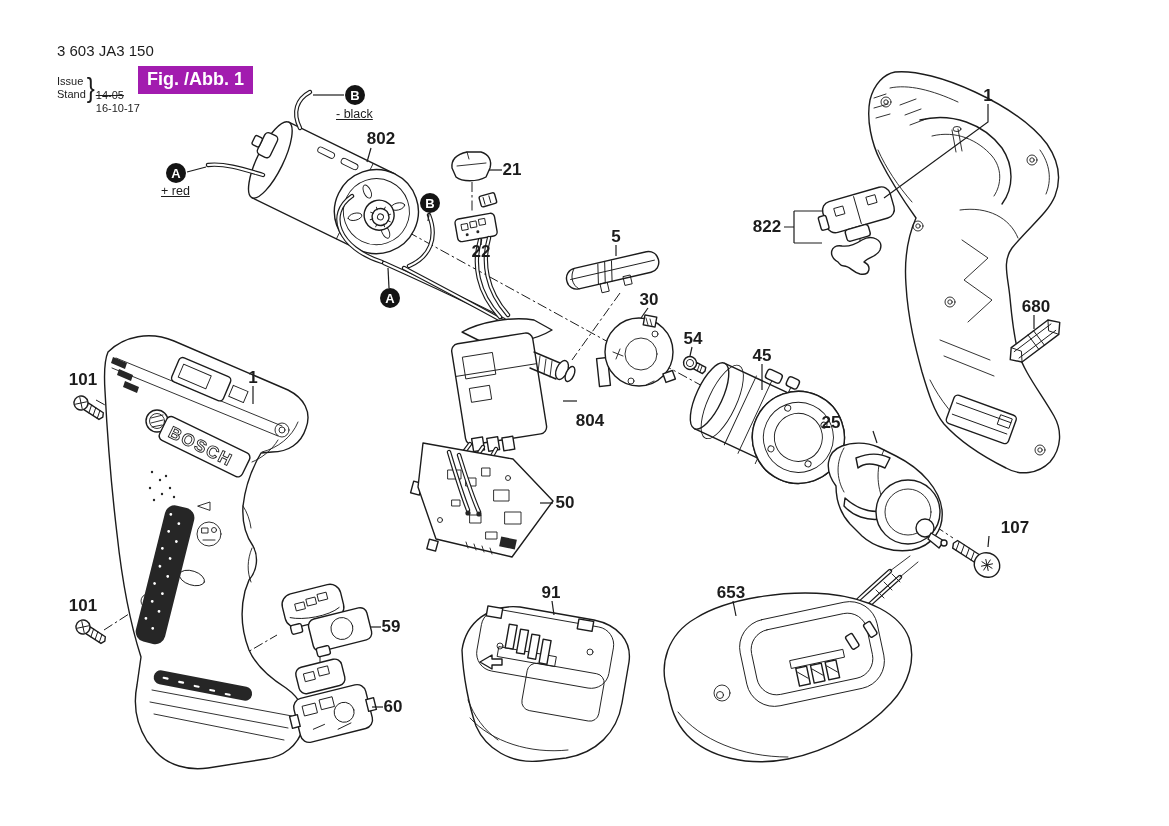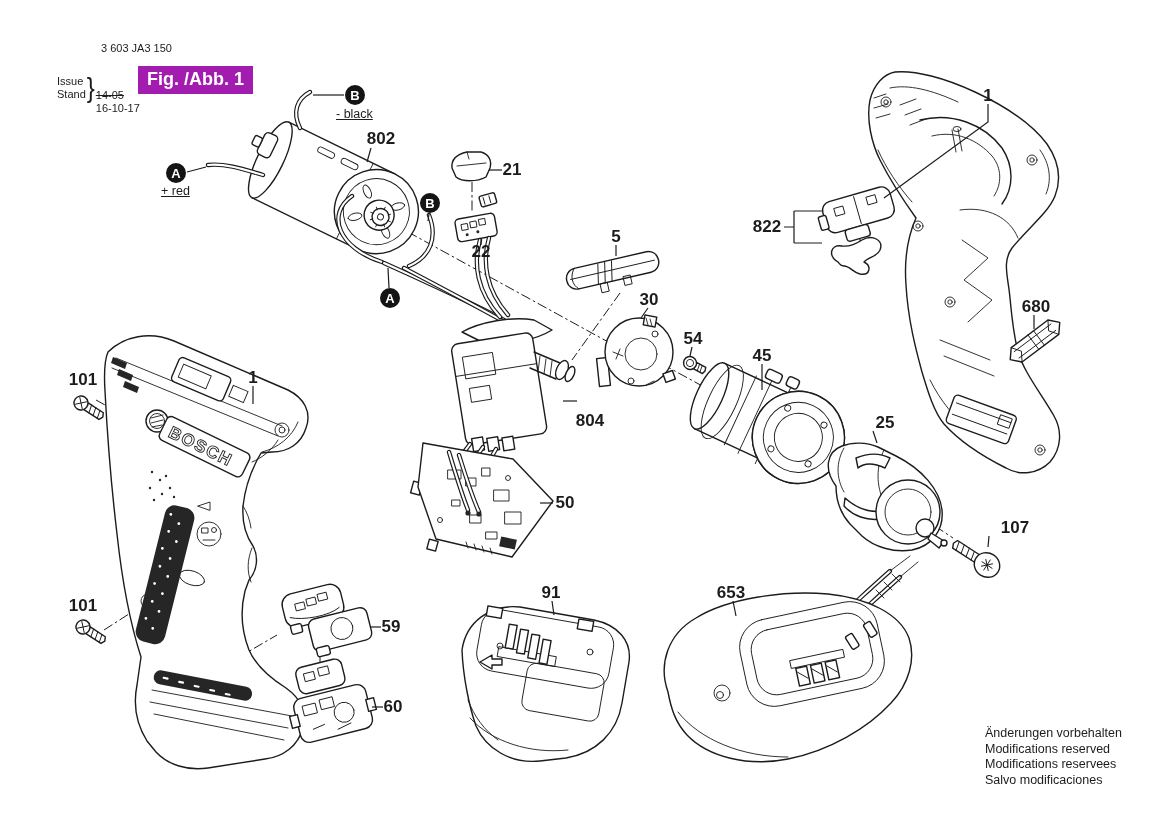--- a/index.html
+++ b/index.html
@@ -14,21 +14,21 @@
   .dd{fill:none;stroke:#1c1c1c;stroke-width:1;stroke-dasharray:10 3 2.5 3;}
   .tu{fill:none;stroke:#1c1c1c;stroke-width:4.4;stroke-linecap:round;}
   .tw{fill:none;stroke:#ffffff;stroke-width:2.1;stroke-linecap:round;}
   .ldr{fill:none;stroke:#1c1c1c;stroke-width:1.2;}
   .callout{position:absolute;transform:translate(-50%,-50%);font-weight:bold;font-size:17px;
            white-space:nowrap;color:#1c1c1c;}
   .marker{position:absolute;width:20px;height:20px;transform:translate(-50%,-50%);
           background:#141414;color:#fff;border-radius:50%;font-weight:bold;font-size:13px;
           display:flex;align-items:center;justify-content:center;}
   .wiredesc{position:absolute;font-size:12.5px;white-space:nowrap;text-decoration:underline;}
-  #hdr-pn{position:absolute;left:57px;top:42px;font-size:11px;margin-left:44px;}
+  #hdr-pn{position:absolute;left:57px;top:42px;font-size:15px;}
   #hdr-issue{position:absolute;left:57px;top:61px;display:flex;align-items:center;}
   #hdr-issue .lbls{display:flex;flex-direction:column;font-size:11px;line-height:13px;}
   #hdr-issue .brace{font-size:24px;font-weight:400;margin:0 1px;transform:scaleY(1.15);}
   #hdr-issue .dates{display:flex;flex-direction:column;font-size:11px;line-height:13px;margin-top:28px;}
   #hdr-issue .old{text-decoration:line-through;}
   #figbox{position:absolute;left:138px;top:66px;background:#a21caf;color:#fff;font-weight:bold;
           font-size:18px;padding:3px 9px 4px 9px;}
   #footer{position:absolute;left:985px;top:726px;font-size:12.5px;line-height:15.5px;}
   .brandtxt{font-family:"Liberation Sans",sans-serif;font-weight:bold;font-size:17px;
             letter-spacing:1.5px;fill:#fff;stroke:#1c1c1c;stroke-width:0.9px;}
@@ -488,35 +488,29 @@
   <div class="marker" style="left:430px;top:203px;">B</div>
   <div class="marker" style="left:390px;top:298px;">A</div>
 
   <div class="callout" style="left:381px;top:139px;">802</div>
   <div class="callout" style="left:512px;top:170px;">21</div>
   <div class="callout" style="left:481px;top:252px;">22</div>
   <div class="callout" style="left:616px;top:237px;">5</div>
   <div class="callout" style="left:649px;top:300px;">30</div>
   <div class="callout" style="left:693px;top:339px;">54</div>
   <div class="callout" style="left:762px;top:356px;">45</div>
-  <div class="callout" style="left:885px;top:423px;">25</div>
+  <div class="callout" style="left:831px;top:423px;">25</div>
   <div class="callout" style="left:767px;top:227px;">822</div>
   <div class="callout" style="left:1036px;top:307px;">680</div>
   <div class="callout" style="left:988px;top:96px;">1</div>
   <div class="callout" style="left:253px;top:378px;">1</div>
   <div class="callout" style="left:83px;top:380px;">101</div>
   <div class="callout" style="left:83px;top:606px;">101</div>
   <div class="callout" style="left:590px;top:401px;margin-top:20px;">804</div>
   <div class="callout" style="left:565px;top:503px;">50</div>
   <div class="callout" style="left:391px;top:627px;">59</div>
   <div class="callout" style="left:393px;top:707px;">60</div>
   <div class="callout" style="left:551px;top:593px;">91</div>
   <div class="callout" style="left:731px;top:593px;">653</div>
   <div class="callout" style="left:989px;top:528px;margin-left:26px;">107</div>
 
-  <div id="footer">
-    <div>Änderungen vorbehalten</div>
-    <div>Modifications reserved</div>
-    <div>Modifications reservees</div>
-    <div>Salvo modificaciones</div>
-  </div>
 
 </div>
 
 </body></html>

